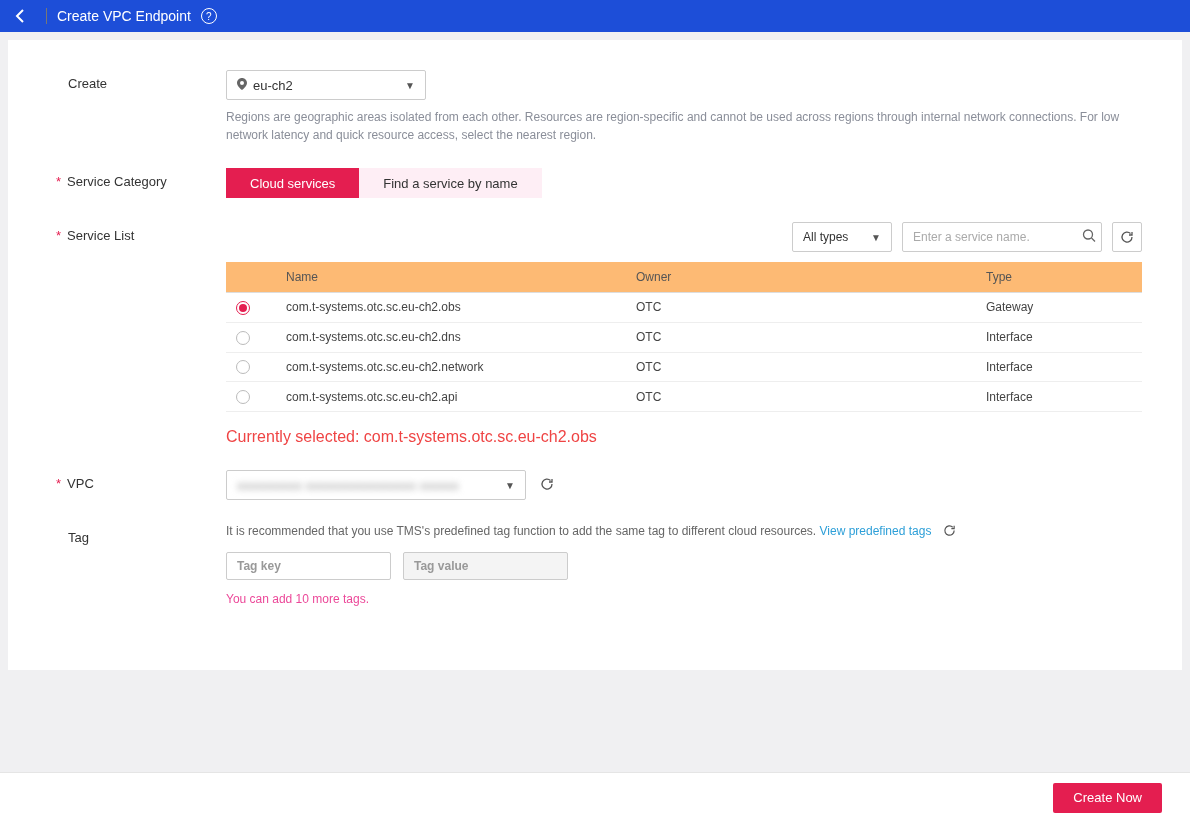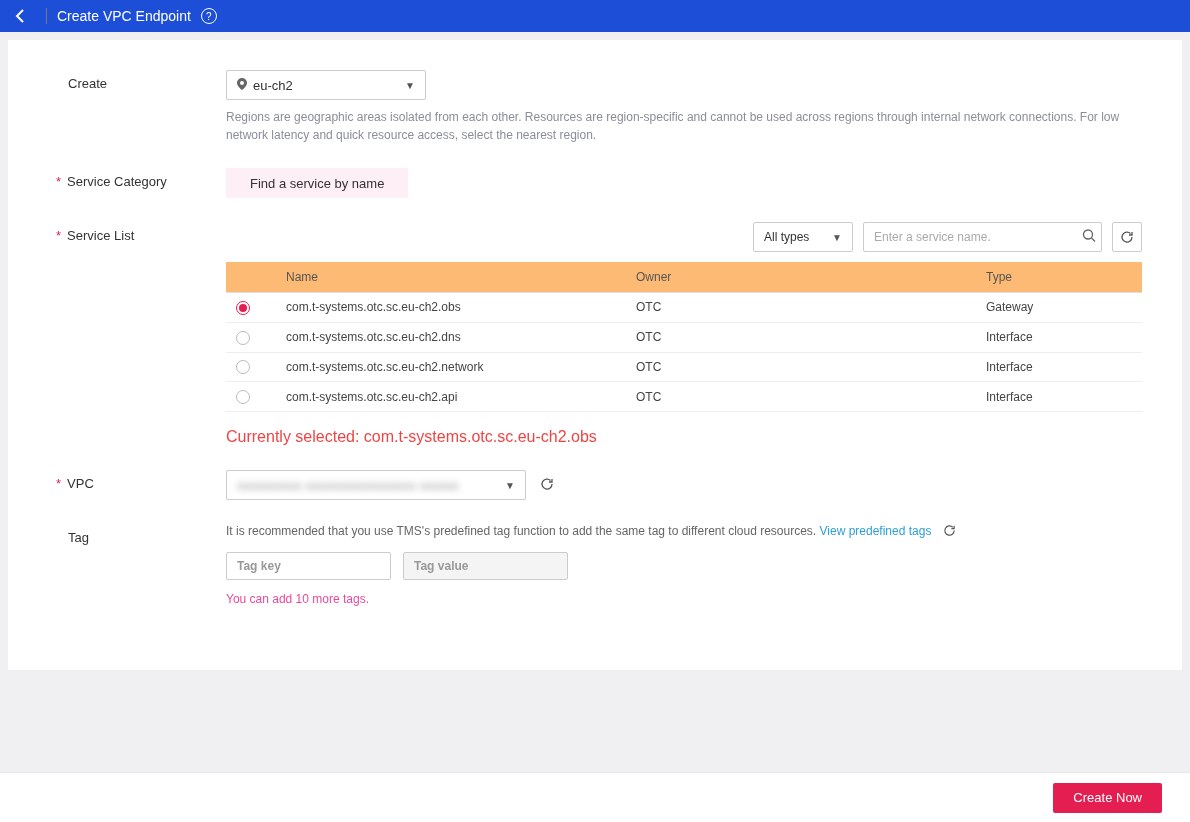--- a/index.html
+++ b/index.html
@@ -125,21 +125,21 @@
     display: flex;
     align-items: center;
     padding: 0 10px;
     cursor: pointer;
     font-size: 12px;
   }
   .search-wrap {
     position: relative;
   }
   .search-input {
-    width: 239px;
+    width: 200px;
     height: 30px;
     border: 1px solid #ccc;
     border-radius: 2px;
     padding: 0 30px 0 10px;
     font-size: 12px;
   }
   .search-input::placeholder { color: #aaa; }
   .search-icon-btn {
     position: absolute;
     right: 6px; top: 50%;
@@ -300,20 +300,21 @@
     </div>
   </div>
 
   <div class="form-row">
     <div class="form-label">
       <span class="req-star">*</span>
       <span>Service Category</span>
     </div>
     <div class="form-content">
       <div class="toggle-group">
+        <div class="toggle-btn active">Cloud services</div>
         <div class="toggle-btn">Find a service by name</div>
       </div>
     </div>
   </div>
 
   <div class="form-row">
     <div class="form-label">
       <span class="req-star">*</span>
       <span>Service List</span>
     </div>

